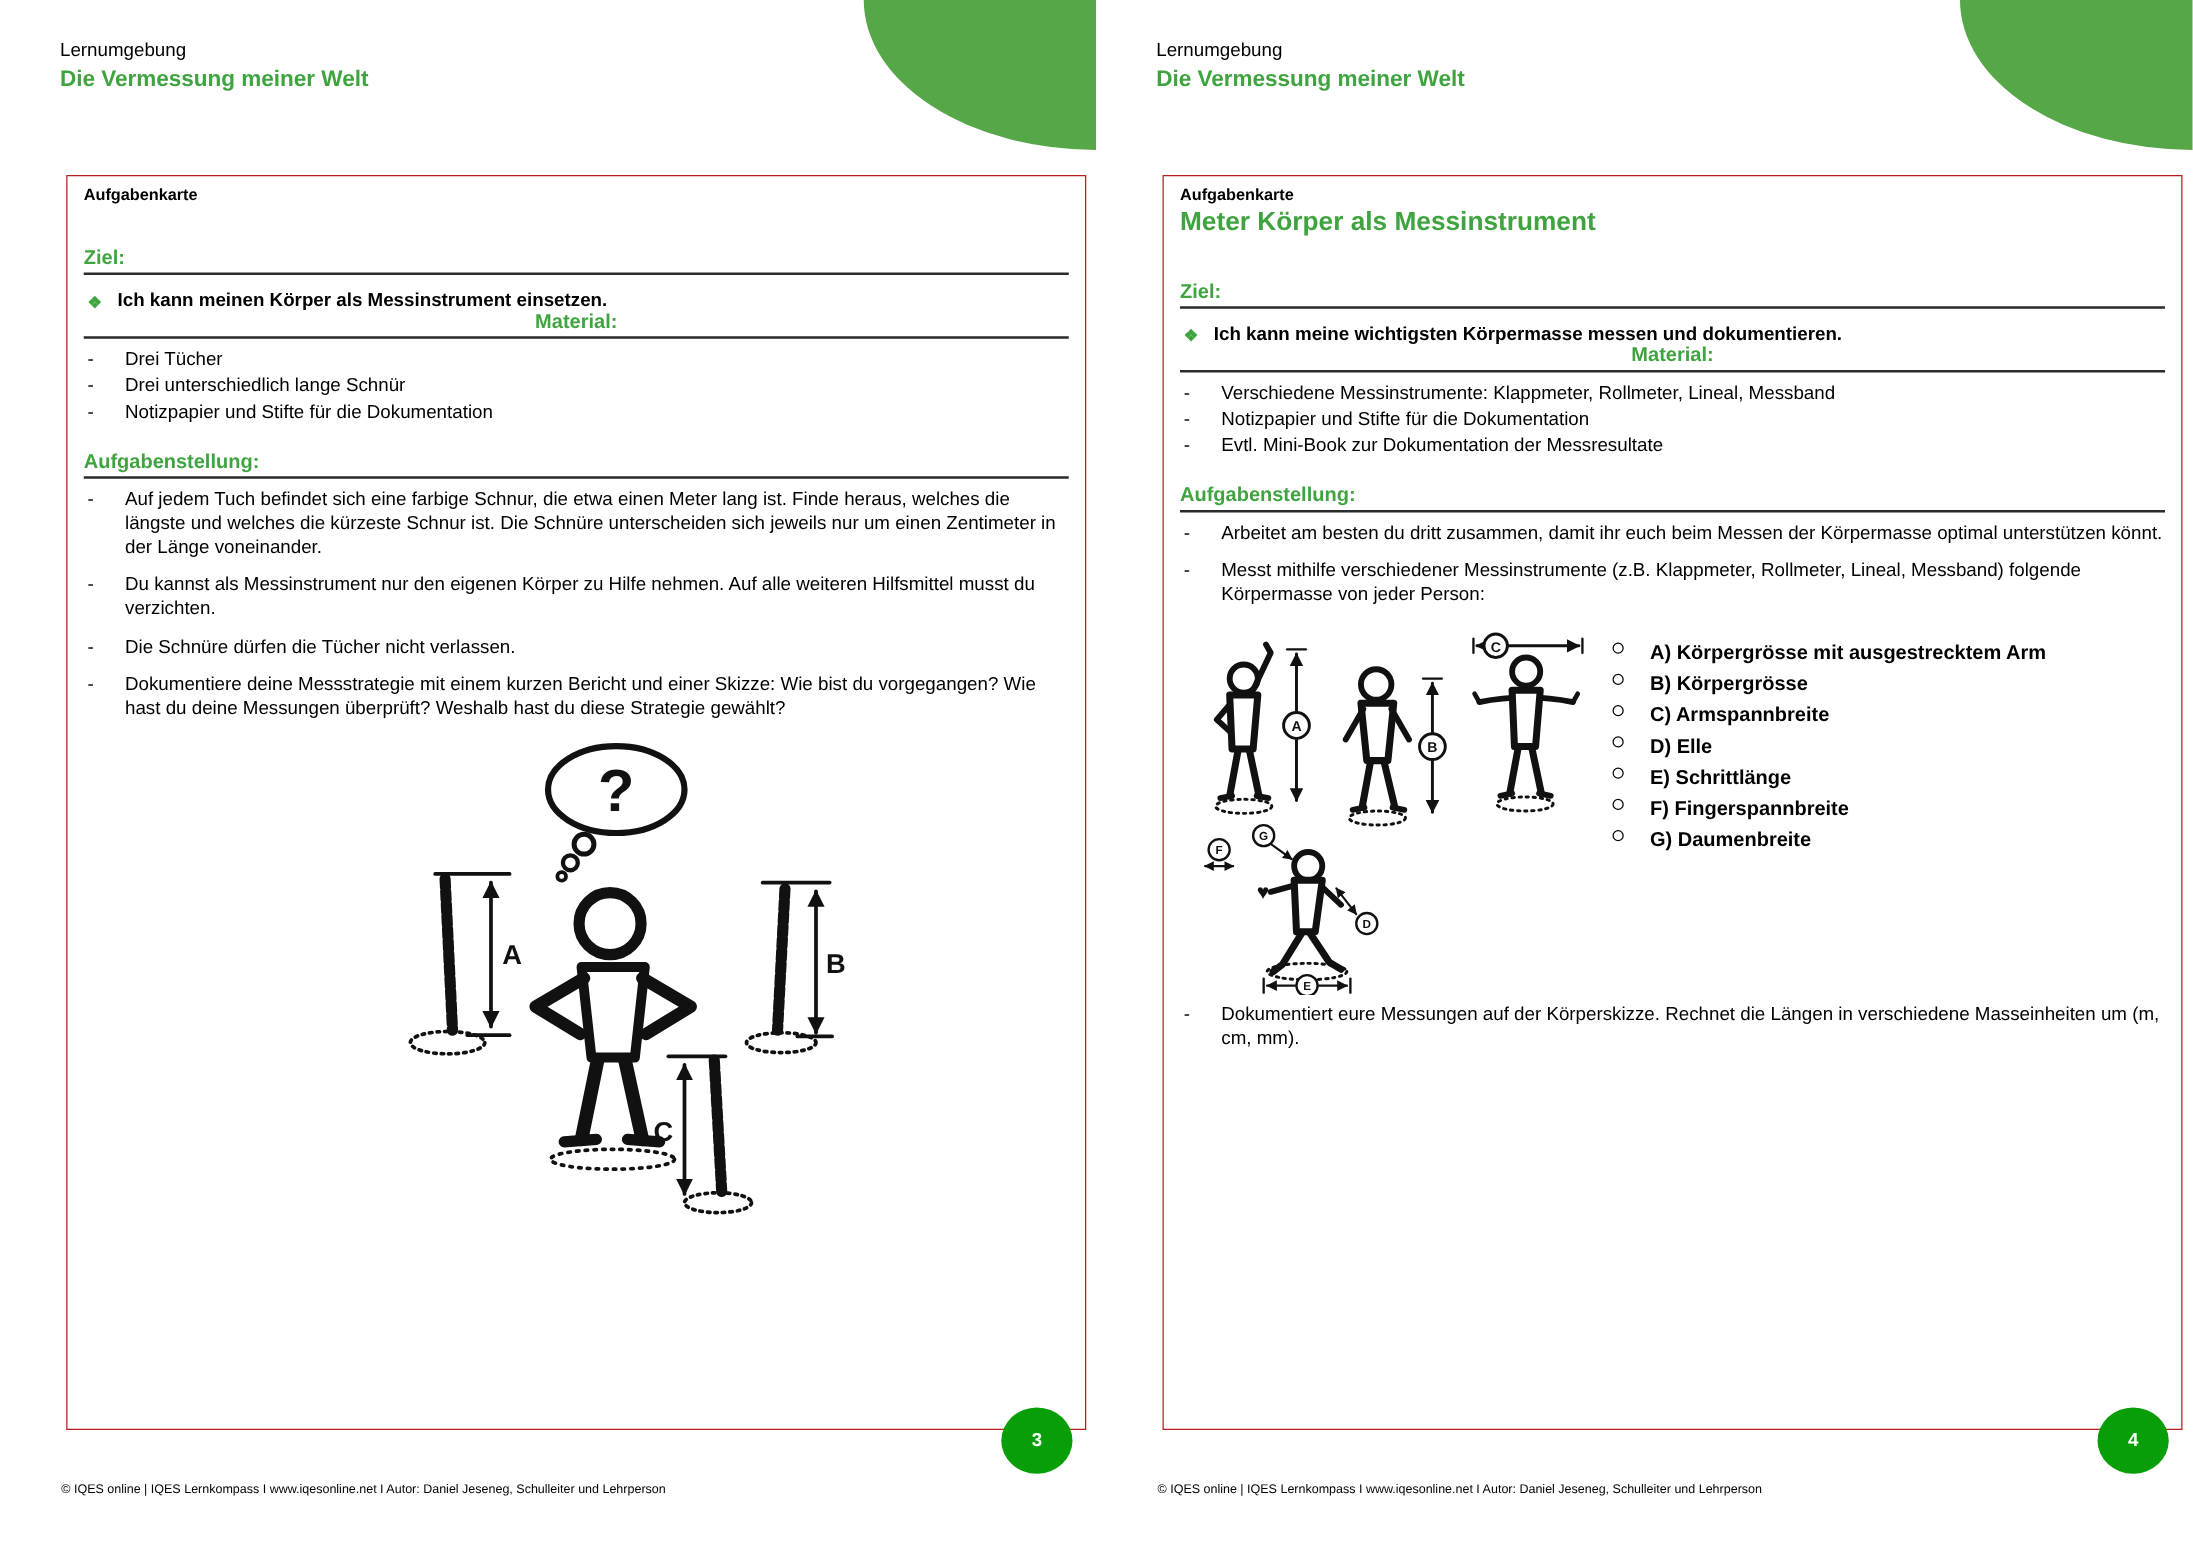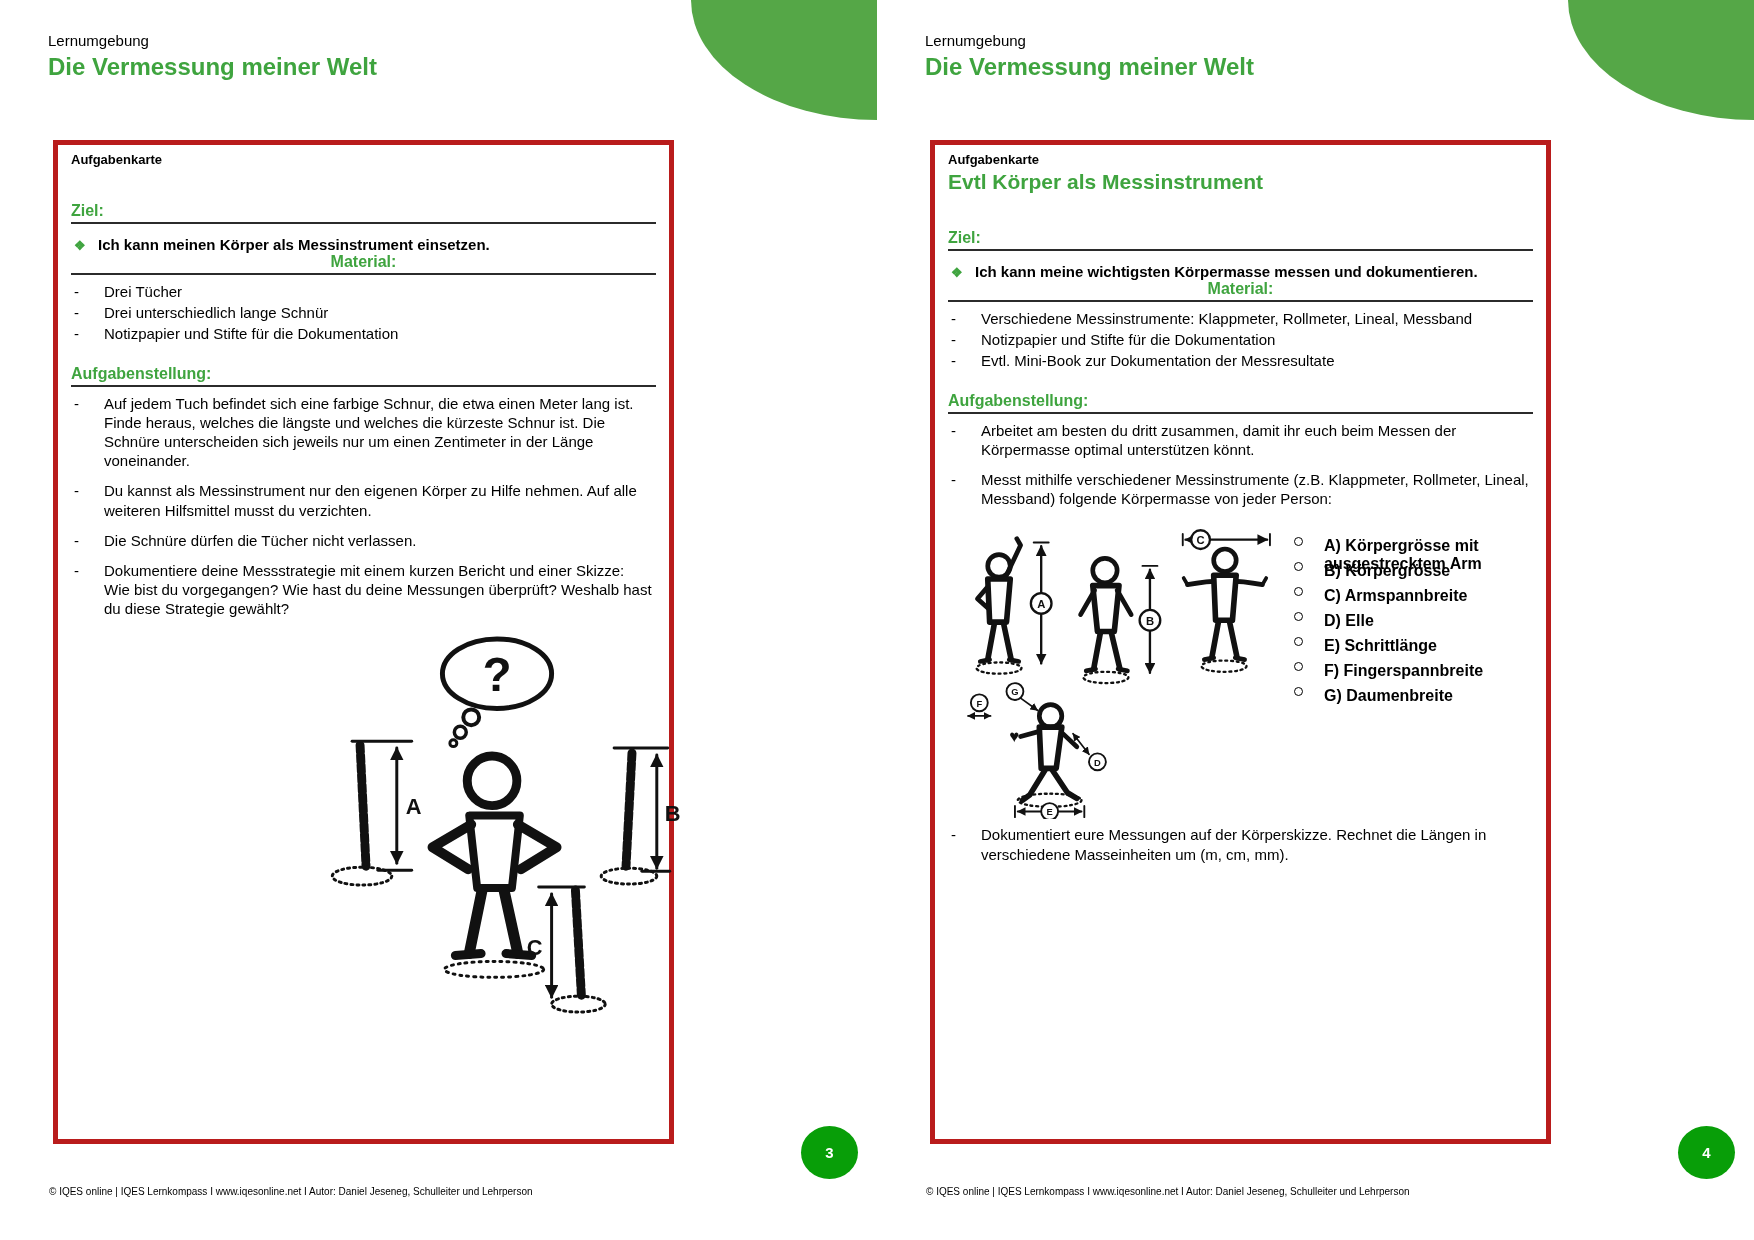--- a/index.html
+++ b/index.html
@@ -14,24 +14,24 @@
     font-family:"Liberation Sans", sans-serif;color:#000;position:relative;overflow:hidden;
   }
   .canvas{display:flex;width:1754px;height:1240px;}
   .page{position:relative;width:877px;height:1240px;background:#fff;}
   .blob{
     position:absolute;top:0;right:0;width:186px;height:120px;
     background:var(--green-blob);border-bottom-left-radius:100% 100%;
   }
   .header{position:absolute;left:48px;top:32px;}
   .eyebrow{font-size:15px;}
-  .page-title{font-size:24px;font-weight:bold;color:var(--green-text);margin-top:4px;}
+  .page-title{font-size:18px;font-weight:bold;color:var(--green-text);margin-top:4px;}
   .card{
-    position:absolute;left:53px;top:140px;width:621px;height:1004px;
-    border:5px solid #b91c1c;padding:7px 13px 0 13px;
+    position:absolute;left:53px;top:140px;width:816px;height:1004px;
+    border:1px solid #b91c1c;padding:7px 13px 0 13px;
   }
   .kicker{font-size:13px;font-weight:bold;}
   .card-title{font-size:21px;font-weight:bold;color:var(--green-text);margin-top:3px;}
   .sec{
     font-size:16px;font-weight:bold;color:var(--green-text);
     border-bottom:2px solid #2b2b2b;padding-bottom:2px;
   }
   .sec.ziel{margin-top:35px;}
   .sec.mat{text-align:center;}
   .sec.auf{margin-top:21px;}
@@ -169,21 +169,21 @@
   <div class="page">
     <div class="blob"></div>
 
     <div class="header">
       <div class="eyebrow">Lernumgebung</div>
       <div class="page-title">Die Vermessung meiner Welt</div>
     </div>
 
     <div class="card">
       <div class="kicker">Aufgabenkarte</div>
-      <div class="card-title">Evtl Körper als Messinstrument</div>
+      <div class="card-title">Meter Körper als Messinstrument</div>
 
       <div class="sec ziel">Ziel:</div>
       <div class="goal-row">
         <span class="goal-bullet">❖</span>
         <span class="dtext">Ich kann meine wichtigsten Körpermasse messen und dokumentieren.</span>
       </div>
 
       <div class="sec mat">Material:</div>
       <div class="dlist">
         <div class="ditem">

